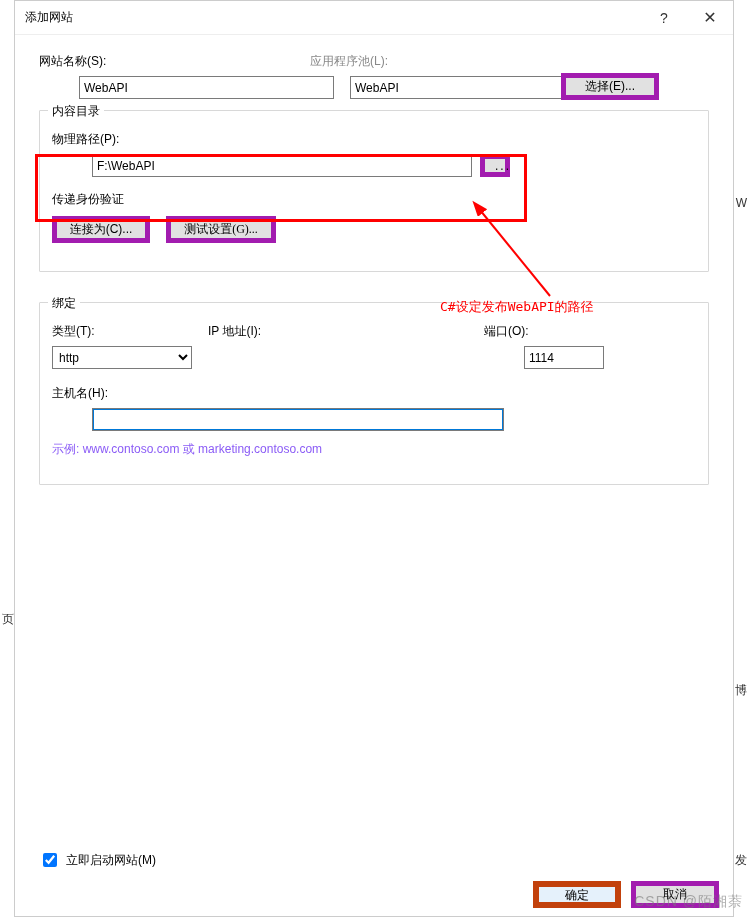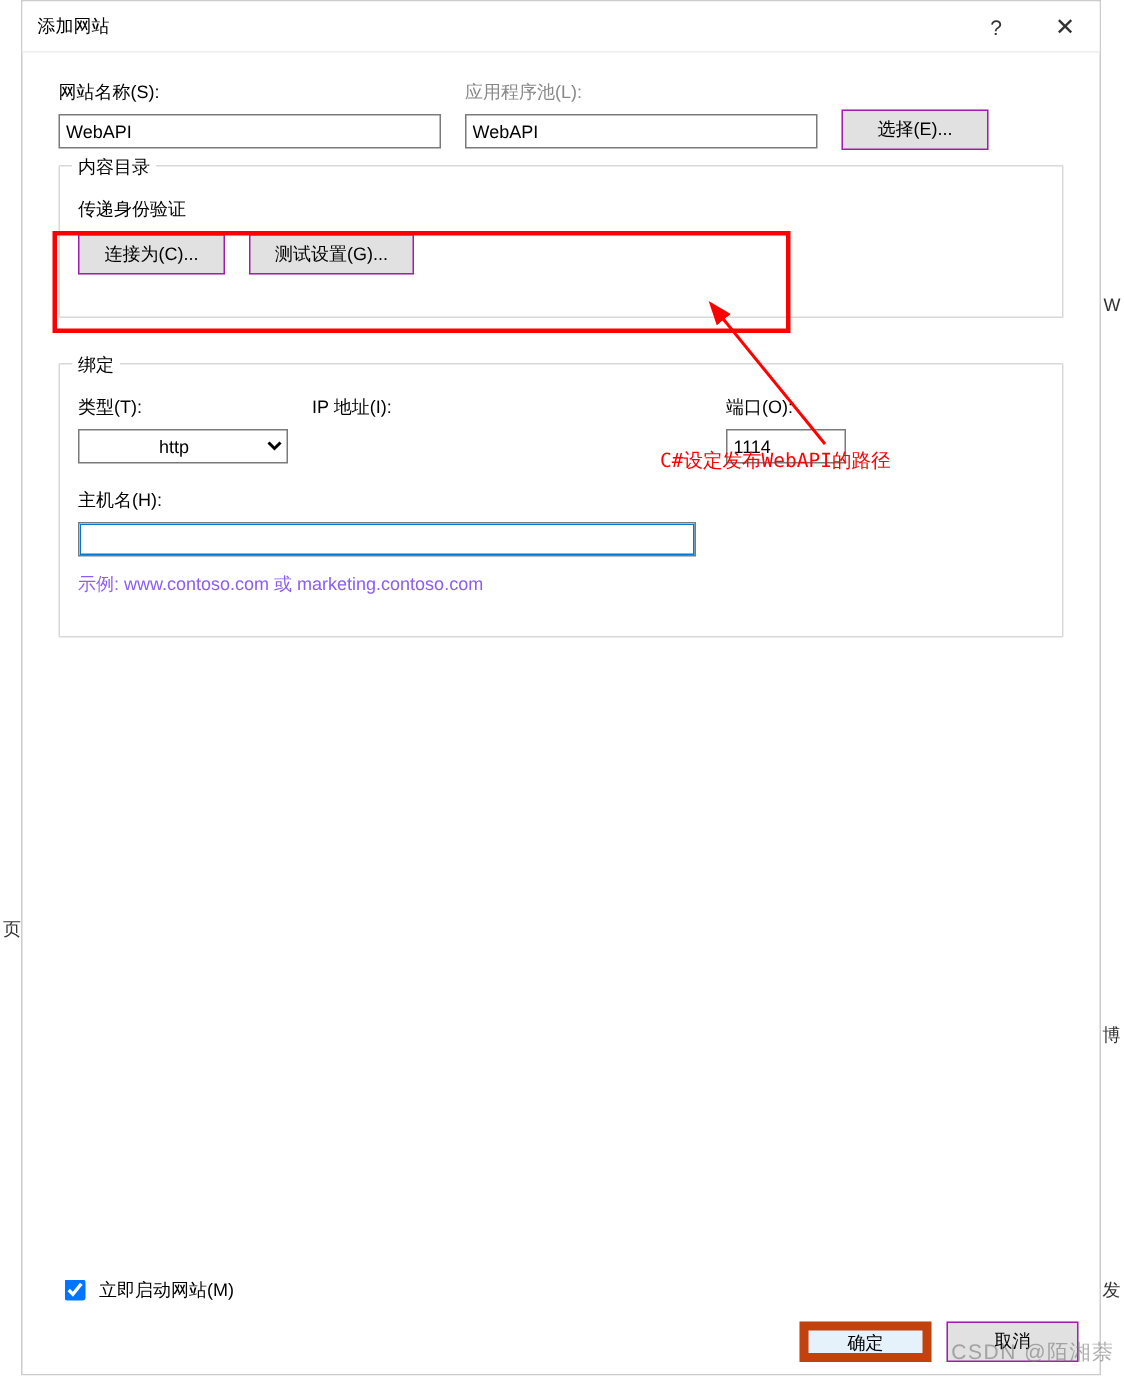--- a/index.html
+++ b/index.html
@@ -41,26 +41,27 @@
   .row { display: flex; gap: 16px; margin-bottom: 10px; }
   .col { display: flex; flex-direction: column; }
   .label { font-size: 12px; color: #000; margin-bottom: 6px; }
   input[type="text"], .textbox {
     height: 23px;
     border: 1px solid #7a7a7a;
     background: #fff;
     font-size: 12px;
     padding: 2px 4px;
     font-family: inherit;
+    margin-left: 40px;
   }
   input[readonly] { background: #fff; color: #000; }
   .btn {
     height: 27px;
     min-width: 90px;
-    border: 1px solid #a21caf;
+    border: 5px solid #a21caf;
     background: #e1e1e1;
     font-size: 12px;
     font-family: inherit;
     padding: 0 10px;
     cursor: pointer;
   }
   .btn-small { min-width: 30px; width: 30px; height: 23px; font-size: 12px; letter-spacing: 2px; }
   .btn-default { border: 6px solid #c2410c; background: #e5f1fb; }
   .fieldset {
     border: 1px solid #d8d8d8;
@@ -81,21 +82,20 @@
     border: 3px solid #ff0000;
     pointer-events: none;
   }
   select {
     height: 23px;
     border: 1px solid #7a7a7a;
     background: #fff;
     font-size: 12px;
     font-family: inherit;
     padding: 1px 2px;
-    text-align: center;
   }
   .example { color: #8b5cf6; font-size: 12px; margin-top: 10px; }
   .checkbox-row { position: absolute; left: 24px; bottom: 46px; display: flex; align-items: center; gap: 6px; font-size: 12px; }
   .checkbox-row input { width: 14px; height: 14px; }
   .footer {
     position: absolute;
     right: 14px; bottom: 8px;
     display: flex; gap: 10px;
   }
   .footer .btn { min-width: 88px; }
@@ -150,25 +150,32 @@
       </div>
       <div class="col" style="justify-content:flex-end;">
         <span class="label">&nbsp;</span>
         <button class="btn" style="min-width:98px;">选择(E)...</button>
       </div>
     </div>
 
     <div class="fieldset" style="margin-top:6px;">
       <span class="legend">内容目录</span>
 
+      <div class="col">
+        <span class="label">物理路径(P):</span>
+        <div class="row" style="gap:8px; margin-bottom:14px;">
+          <input type="text" class="textbox" style="width: 380px;" value="F:\WebAPI">
+          <button class="btn btn-small">...</button>
+        </div>
+      </div>
 
       <span class="label">传递身份验证</span>
       <div class="row" style="gap:16px; margin-top:8px;">
         <button class="btn" style="min-width:98px;">连接为(C)...</button>
-        <button class="btn" style="min-width:110px;">测试设置(G)...</button>
+        <button class="btn" style="min-width:110px;font-family:Liberation Serif, serif;">测试设置(G)...</button>
       </div>
     </div>
 
     <div class="fieldset" style="margin-top:30px; padding-bottom:26px;">
       <span class="legend">绑定</span>
 
       <div class="row" style="">
         <div class="col" style="width:140px;">
           <span class="label">类型(T):</span>
           <select style="width:140px;">

